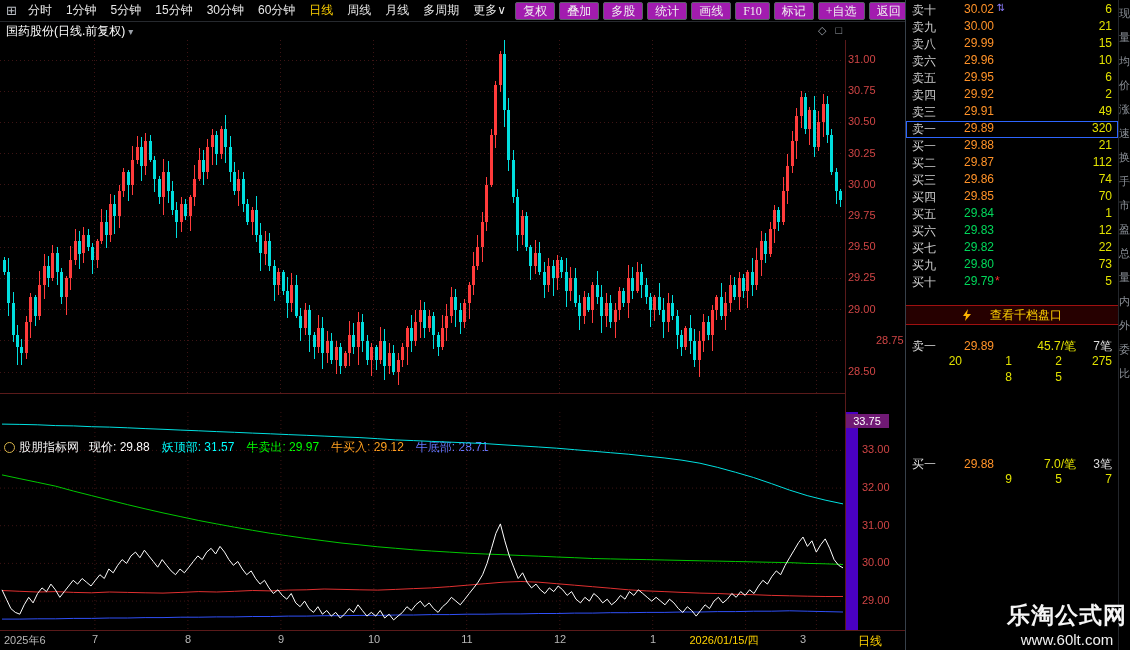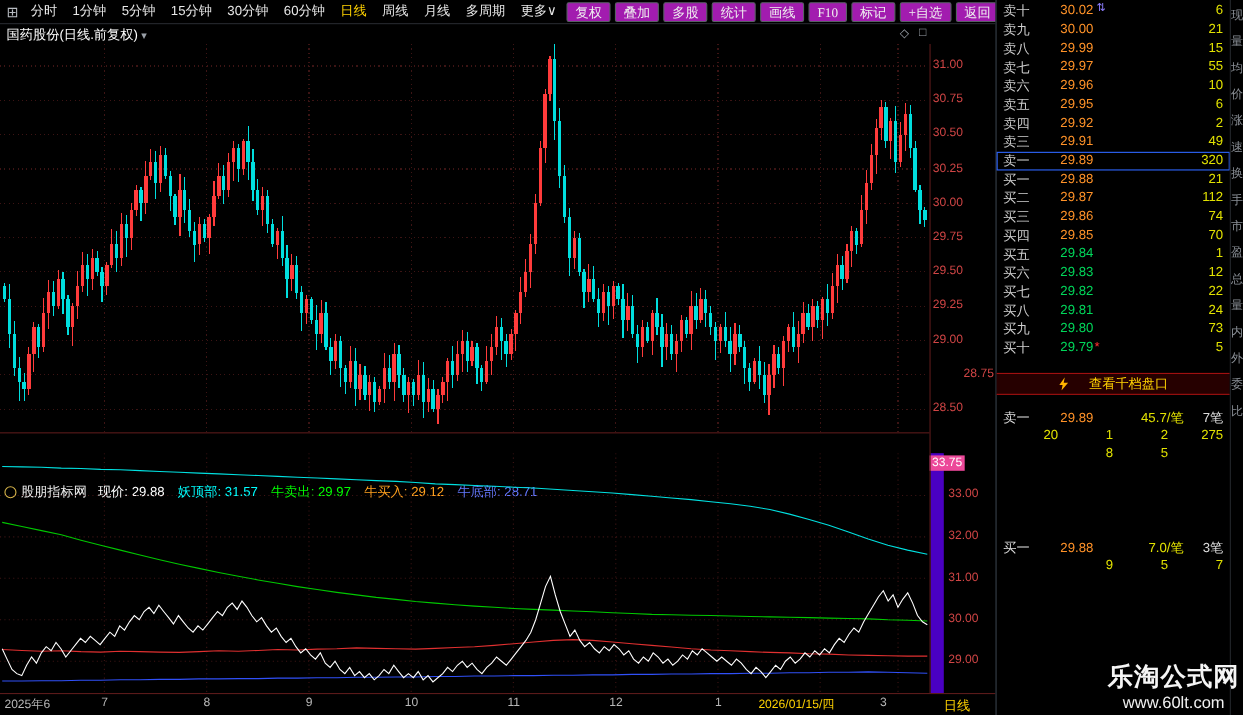--- a/index.html
+++ b/index.html
@@ -20,21 +20,21 @@
   
   #main-svg{position:absolute;left:0;top:40px;shape-rendering:crispEdges;}
   #ind-svg{position:absolute;left:0;top:412px;}
   
   .hline{position:absolute;left:0;height:1px;background:#5a1a1a;}
   #vline{position:absolute;left:845px;top:40px;width:1px;height:590px;background:#5a1a1a;}
   
   .ax-lab{position:absolute;left:848px;font-size:11px;color:#d04545;width:54px;}
   .ax-lab.ind{left:862px;}
   #ind-bar{position:absolute;left:846px;top:412px;width:12px;height:218px;background:#4a00c2;}
-  #ind-top-label{position:absolute;left:845px;top:414px;width:32px;height:14px;line-height:14px;background:#ec4899;color:#fff;font-size:11px;text-align:center;}
+  #ind-top-label{position:absolute;left:845px;top:414px;width:44px;height:14px;line-height:14px;background:#701a75;color:#fff;font-size:11px;text-align:center;}
   
   #ind-header{position:absolute;left:0;top:396px;width:845px;height:15px;display:flex;align-items:center;font-size:12px;gap:10px;padding-left:4px;box-sizing:border-box;margin-top:44px;}
   #ind-src{color:#f0f0f0;display:flex;align-items:center;gap:4px;}
   #ind-logo{width:9px;height:9px;border:1px solid #d8b64a;border-radius:50%;display:inline-block;}
   .ind-field{white-space:nowrap;}
   
   #xaxis{position:absolute;left:0;top:631px;width:905px;height:19px;font-size:11px;}
   .x-lab{position:absolute;top:2px;color:#b8b8b8;white-space:nowrap;}
   .x-lab.hl{color:#ffd200;}
   #period-bottom{position:absolute;left:858px;top:2px;color:#ffd200;font-size:12px;}
@@ -605,26 +605,20 @@
           <span class="mk"></span>
           <span class="ob-vol">21</span>
         </div>
         <div class="ob-row">
           <span class="ob-lab">卖八</span>
           <span class="ob-price up">29.99</span>
           <span class="mk"></span>
           <span class="ob-vol">15</span>
         </div>
         <div class="ob-row">
-          <span class="ob-lab">卖七</span>
-          <span class="ob-price up">29.97</span>
-          <span class="mk"></span>
-          <span class="ob-vol">55</span>
-        </div>
-        <div class="ob-row">
           <span class="ob-lab">卖六</span>
           <span class="ob-price up">29.96</span>
           <span class="mk"></span>
           <span class="ob-vol">10</span>
         </div>
         <div class="ob-row">
           <span class="ob-lab">卖五</span>
           <span class="ob-price up">29.95</span>
           <span class="mk"></span>
           <span class="ob-vol">6</span>
@@ -683,26 +677,20 @@
           <span class="ob-lab">买六</span>
           <span class="ob-price dn">29.83</span>
           <span class="mk"></span>
           <span class="ob-vol">12</span>
         </div>
         <div class="ob-row">
           <span class="ob-lab">买七</span>
           <span class="ob-price dn">29.82</span>
           <span class="mk"></span>
           <span class="ob-vol">22</span>
-        </div>
-        <div class="ob-row">
-          <span class="ob-lab">买八</span>
-          <span class="ob-price dn">29.81</span>
-          <span class="mk"></span>
-          <span class="ob-vol">24</span>
         </div>
         <div class="ob-row">
           <span class="ob-lab">买九</span>
           <span class="ob-price dn">29.80</span>
           <span class="mk"></span>
           <span class="ob-vol">73</span>
         </div>
         <div class="ob-row">
           <span class="ob-lab">买十</span>
           <span class="ob-price dn">29.79</span>

